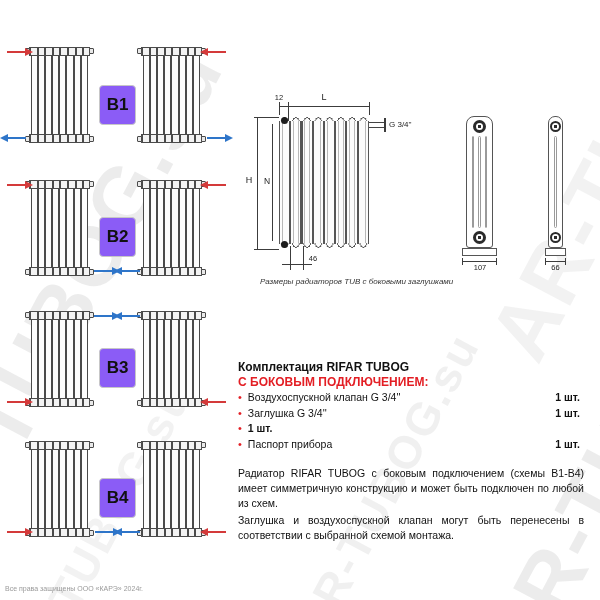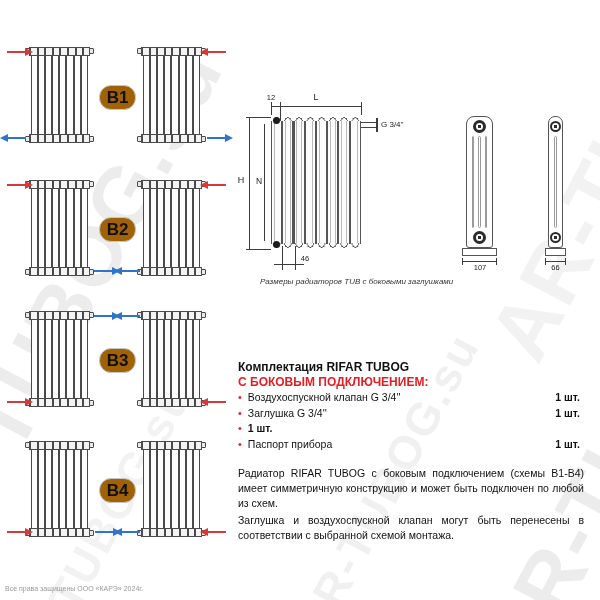--- a/index.html
+++ b/index.html
@@ -23,34 +23,34 @@
   .rad-tubes{position:absolute;left:3px;right:3px;top:2px;bottom:2px;
     background:repeating-linear-gradient(to right,#4a4a4a 0 1px,#fdfdfd 1px 6.1px,#4a4a4a 6.1px 7.1px);}
   .rad-band{position:absolute;left:1px;right:1px;height:9px;box-sizing:border-box;border:1px solid #4a4a4a;
     background:repeating-linear-gradient(to right,#4a4a4a 0 1px,#f3f3f3 1px 6.6px,#4a4a4a 6.6px 7.6px);}
   .rad-band.top{top:0;}
   .rad-band.bottom{bottom:0;}
   .stub{position:absolute;width:5px;height:6px;box-sizing:border-box;border:1px solid #4a4a4a;background:#e9e9e9;border-radius:1px;}
   .stub.tl{left:-3px;top:1px;}  .stub.tr{right:-3px;top:1px;}
   .stub.bl{left:-3px;bottom:1px;}  .stub.br{right:-3px;bottom:1px;}
 
-  .scheme-label{position:absolute;left:99px;width:37px;height:25px;box-sizing:border-box;
-    border:1.5px solid #c7c7c7;border-radius:12px;background:#a16207;
+  .scheme-label{position:absolute;left:99px;width:37px;height:40px;box-sizing:border-box;
+    border:1.5px solid #c7c7c7;border-radius:4px;background:#8b5cf6;
     font-size:17px;font-weight:800;color:#111;display:flex;align-items:center;justify-content:center;}
 
   .arrow{position:absolute;width:19px;height:2px;background:currentColor;}
   .arrow.red{color:#d43a3a;}
   .arrow.blue{color:#2e75c9;}
   .arrow::after{content:"";position:absolute;top:-3.5px;width:0;height:0;
     border-top:4.5px solid transparent;border-bottom:4.5px solid transparent;}
   .arrow.dir-right::after{right:-7px;border-left:8px solid currentColor;}
   .arrow.dir-left::after{left:-7px;border-right:8px solid currentColor;}
 
   
-  .drawing{position:absolute;left:234px;top:95px;width:235px;height:185px;}
+  .drawing{position:absolute;left:242px;top:95px;width:235px;height:185px;}
   .ln{position:absolute;background:#3c3c3c;}
   .dim-label{position:absolute;font-size:8px;color:#222;text-align:center;}
   .fv-tubes{position:absolute;left:37px;top:26px;width:90px;height:123px;
     background:
       repeating-linear-gradient(to right,rgba(0,0,0,0) 0 2.8px,#b8b8b8 2.8px 3.6px,rgba(0,0,0,0) 3.6px 7.6px,#b8b8b8 7.6px 8.4px,rgba(0,0,0,0) 8.4px 11.25px),
       repeating-linear-gradient(to right,#555 0 1px,rgba(0,0,0,0) 1px 10.25px,#555 10.25px 11.25px),
       #fcfcfc;}
   .fv-scallop{position:absolute;left:37px;width:90px;height:8px;background-repeat:repeat-x;background-size:11.25px 8px;}
   .fv-scallop.top{top:19px;background-image:radial-gradient(ellipse 4.8px 6.5px at 50% 100%,#fcfcfc 55%,#555 56%,#555 74%,rgba(0,0,0,0) 75%);}
   .fv-scallop.bot{top:148px;background-image:radial-gradient(ellipse 4.8px 6.5px at 50% 0%,#fcfcfc 55%,#555 56%,#555 74%,rgba(0,0,0,0) 75%);}

